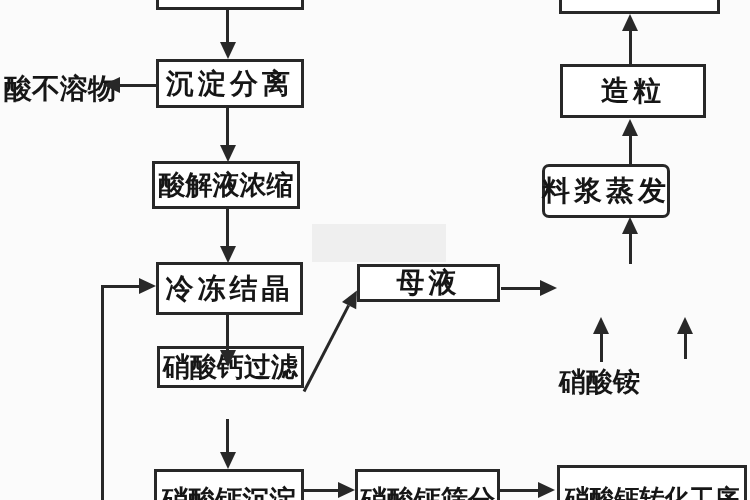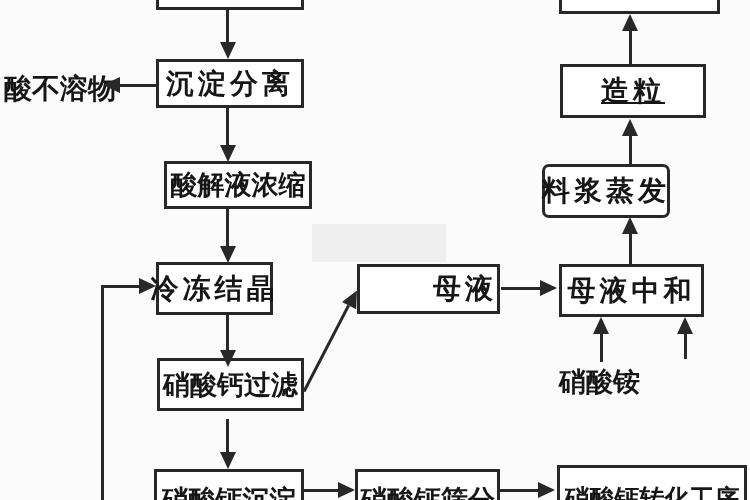--- a/index.html
+++ b/index.html
@@ -56,45 +56,42 @@
   <div class="artifact" style="left:312px;top:224px;width:134px;height:38px;"></div>
 
   <div class="box" style="left:156px;top:-38px;width:148px;height:48px;">
     <span class="lbl"></span>
   </div>
 
   <div class="box fs28 ls4" style="left:156px;top:59px;width:148px;height:49px;font-family:Liberation Serif, serif;">
     <span class="lbl">沉淀分离</span>
   </div>
 
-  <div class="box fs27" style="left:164px;top:161px;width:148px;height:48px;">
+  <div class="box fs27" style="left:152px;top:161px;width:148px;height:48px;">
     <span class="lbl">酸解液浓缩</span>
   </div>
 
-  <div class="box fs28 ls4" style="left:156px;top:262px;width:117px;height:53px;">
+  <div class="box fs28 ls4" style="left:156px;top:262px;width:147px;height:53px;">
     <span class="lbl">冷冻结晶</span>
   </div>
 
-  <div class="box fs27" style="left:157px;top:358px;width:147px;height:53px;">
+  <div class="box fs27" style="left:157px;top:346px;width:147px;height:42px;">
     <span class="lbl">硝酸钙过滤</span>
   </div>
 
-  <div class="box fs28 ls4" style="left:357px;top:264px;width:143px;height:50px;justify-content:flex-end;">
+  <div class="box fs28 ls4" style="left:357px;top:264px;width:143px;height:38px;">
     <span class="lbl">母液</span>
   </div>
 
-  <div class="box fs28 ls4" style="left:559px;top:264px;width:145px;height:53px;">
-    <span class="lbl">母液中和</span>
-  </div>
 
   <div class="box fs28 ls4" style="left:542px;top:164px;width:128px;height:54px;border-radius:7px;">
     <span class="lbl">料浆蒸发</span>
   </div>
 
-  <div class="box fs28 ls4" style="left:560px;top:64px;width:146px;height:54px;text-decoration:underline;">
+  <div class="box fs28 ls4" style="left:560px;top:64px;width:146px;height:54px;">
     <span class="lbl">造粒</span>
   </div>
 
   <div class="box" style="left:559px;top:-30px;width:161px;height:44px;">
     <span class="lbl"></span>
   </div>
 
   <div class="box bottom-cut fs27" style="left:154px;top:469px;width:150px;height:46px;">
     <span class="lbl">硝酸钙沉淀</span>
   </div>

